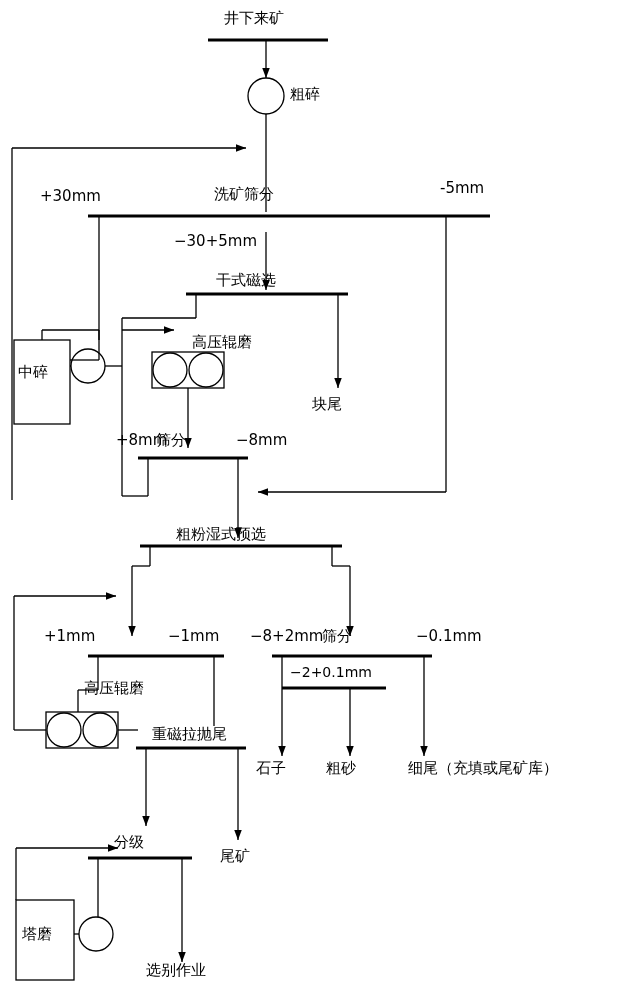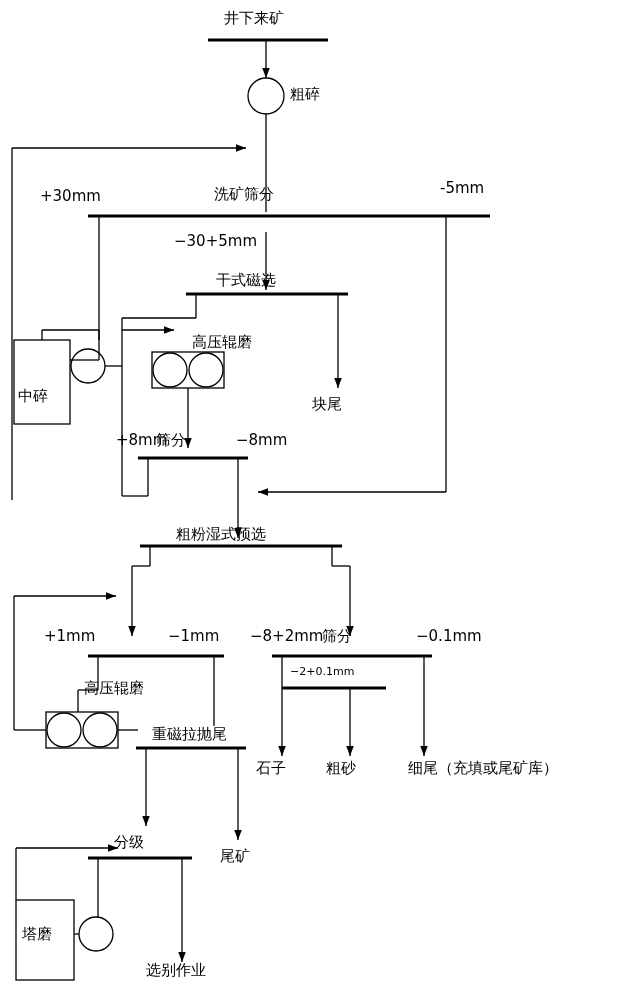--- a/index.html
+++ b/index.html
@@ -19,21 +19,21 @@
   }
   .lbl {
     position: absolute;
     color: #000000;
     font-size: 15px;
     line-height: 16px;
     white-space: nowrap;
     font-family: "DejaVu Sans", "Liberation Sans", sans-serif;
   }
   .lbl.small {
-    font-size: 11px;
+    font-size: 14px;
   }
   svg.layer {
     position: absolute;
     left: 0;
     top: 0;
     width: 630px;
     height: 1000px;
   }
 </style>
 </head>
@@ -168,21 +168,21 @@
   <div class="lbl" style="left:290px; top:86px;">粗碎</div>
 
   <div class="lbl" style="left:214px; top:186px;">洗矿筛分</div>
   <div class="lbl" style="left:40px; top:188px;">+30mm</div>
   <div class="lbl" style="left:440px; top:180px;">-5mm</div>
   <div class="lbl" style="left:174px; top:224px;margin-top:9px;">−30+5mm</div>
 
   <div class="lbl" style="left:216px; top:272px;">干式磁选</div>
   <div class="lbl" style="left:192px; top:334px;">高压辊磨</div>
   <div class="lbl" style="left:312px; top:396px;">块尾</div>
-  <div class="lbl" style="left:18px; top:364px;margin-top:24px;">中碎</div>
+  <div class="lbl" style="left:18px; top:364px;">中碎</div>
 
   <div class="lbl" style="left:116px; top:432px;">+8mm</div>
   <div class="lbl" style="left:156px; top:432px;">筛分</div>
   <div class="lbl" style="left:236px; top:432px;">−8mm</div>
 
   <div class="lbl" style="left:176px; top:526px;">粗粉湿式预选</div>
 
   <div class="lbl" style="left:44px; top:628px;">+1mm</div>
   <div class="lbl" style="left:168px; top:628px;">−1mm</div>
   <div class="lbl" style="left:250px; top:628px;">−8+2mm</div>

